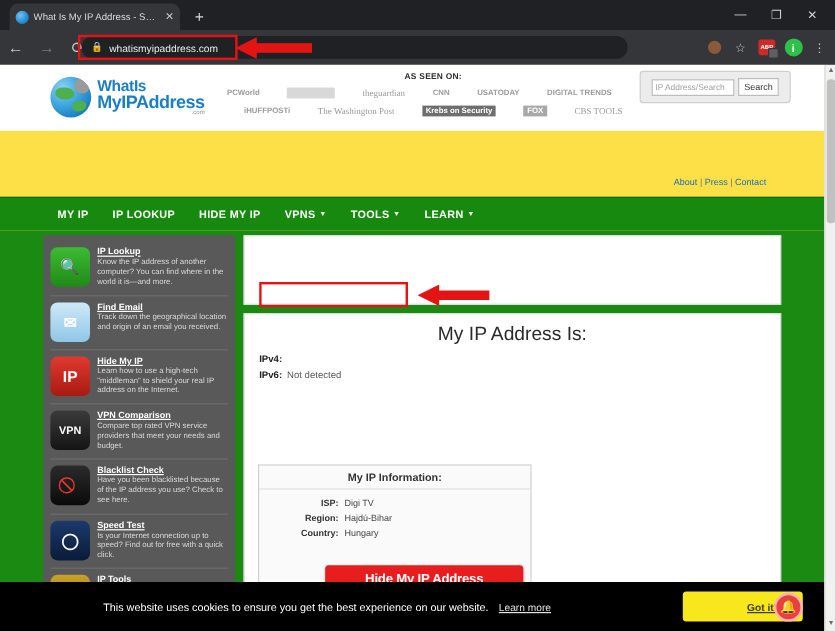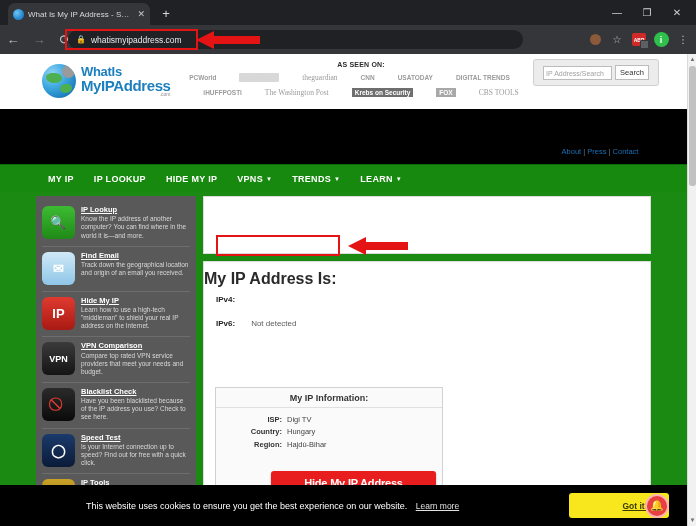--- a/index.html
+++ b/index.html
@@ -102,21 +102,21 @@
   }
   .page-scroll .arrow {
     position: absolute; left: 0; width: 9px; height: 11px;
     font-size: 6px; color: #6e6e6e; text-align: center; line-height: 11px;
   }
   .page-scroll .arrow.up { top: 0; }
   .page-scroll .arrow.down { bottom: 0; }
 
   .page {
     position: absolute; left: 0; top: 0; width: 687px; height: 472px;
-    background: #000000;
+    background: #fde047;
   }
 
   
   .site-header {
     position: absolute; left: 0; top: 0; width: 687px; height: 55px;
     background: #fff;
   }
   .logo-wrap {
     position: absolute; left: 42px; top: 10px;
     display: flex; align-items: center; gap: 5px;
@@ -245,28 +245,28 @@
     position: absolute; left: 203px; top: 4px; width: 448px;
   }
   .ad-box {
     width: 448px; height: 58px; background: #ffffff; border: 1px solid #dcdcdc;
   }
   .ip-card {
     margin-top: 7px; width: 448px; height: 259px; background: #ffffff;
     border: 1px solid #dcdcdc; padding: 8px 0 0 0; position: relative;
   }
   .ip-title {
-    text-align: left; font-size: 16px; color: #2a2a2a; font-weight: bold;
+    text-align: center; font-size: 16px; color: #2a2a2a; font-weight: normal;
   }
   .ip-line {
     margin: 7px 0 0 12px; display: flex; align-items: flex-start; gap: 4px;
   }
   .ip-label { font-size: 8px; font-weight: bold; color: #222; }
   .ip-v4 { font-size: 16px; font-weight: bold; color: #3d86d8; letter-spacing: -0.2px; }
-  .ip-line6 { margin: 15px 0 0 12px; display: flex; align-items: baseline; gap: 16px; }
+  .ip-line6 { margin: 4px 0 0 12px; display: flex; align-items: baseline; gap: 4px; }
   .ip-v6 { font-size: 8px; color: #5a5a5a; }
 
   .info-box {
     position: absolute; left: 11px; top: 85px; width: 228px; height: 168px;
     background: #fafafa; border: 1px solid #d2d2d2; margin-top: 40px;
   }
   .info-title {
     text-align: center; font-size: 9px; color: #333; font-weight: bold;
     padding: 5px 0 4px 0; border-bottom: 1px solid #e0e0e0;
   }
@@ -435,21 +435,21 @@
             <span>IP LOOKUP</span>
           </div>
           <div class="nav-item">
             <span>HIDE MY IP</span>
           </div>
           <div class="nav-item">
             <span>VPNS</span>
             <span class="caret">▼</span>
           </div>
           <div class="nav-item">
-            <span>TRENDS</span>
+            <span>TOOLS</span>
             <span class="caret">▼</span>
           </div>
           <div class="nav-item">
             <span>LEARN</span>
             <span class="caret">▼</span>
           </div>
         </div>
       </div>
 
       <div class="green-body">
@@ -521,26 +521,26 @@
             </div>
 
             <div class="info-box">
               <div class="info-title">My IP Information:</div>
               <div class="info-rows">
                 <div class="info-row">
                   <span class="info-k">ISP:</span>
                   <span class="info-v">Digi TV</span>
                 </div>
                 <div class="info-row">
+                  <span class="info-k">Region:</span>
+                  <span class="info-v">Hajdú-Bihar</span>
+                </div>
+                <div class="info-row">
                   <span class="info-k">Country:</span>
                   <span class="info-v">Hungary</span>
-                </div>
-                <div class="info-row">
-                  <span class="info-k">Region:</span>
-                  <span class="info-v">Hajdú-Bihar</span>
                 </div>
               </div>
               <div class="hide-btn">
                 <div class="hide-btn-t1">Hide My IP Address</div>
                 <div class="hide-btn-t2">Click Here</div>
               </div>
             </div>
 
             <div class="map">
               <div class="map-green"></div>

